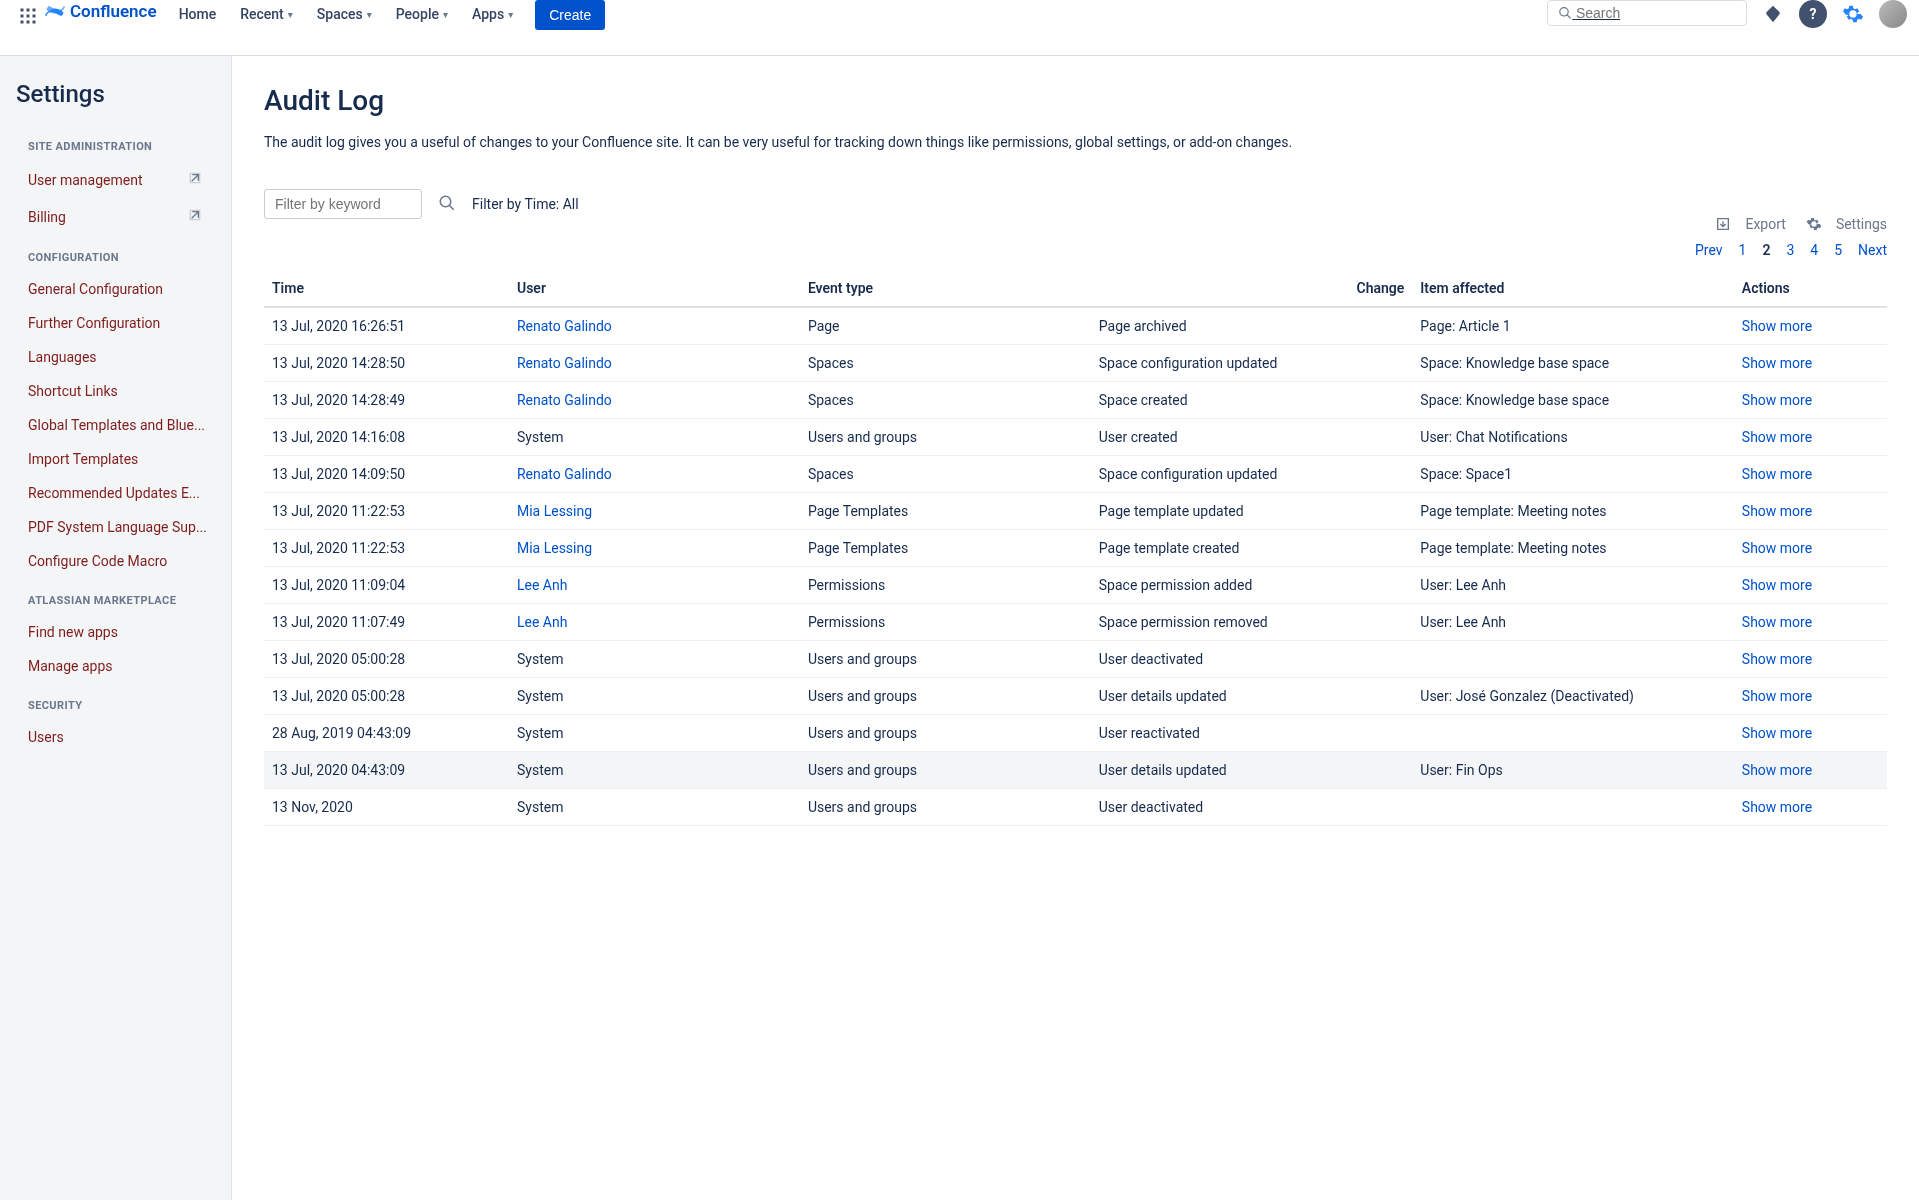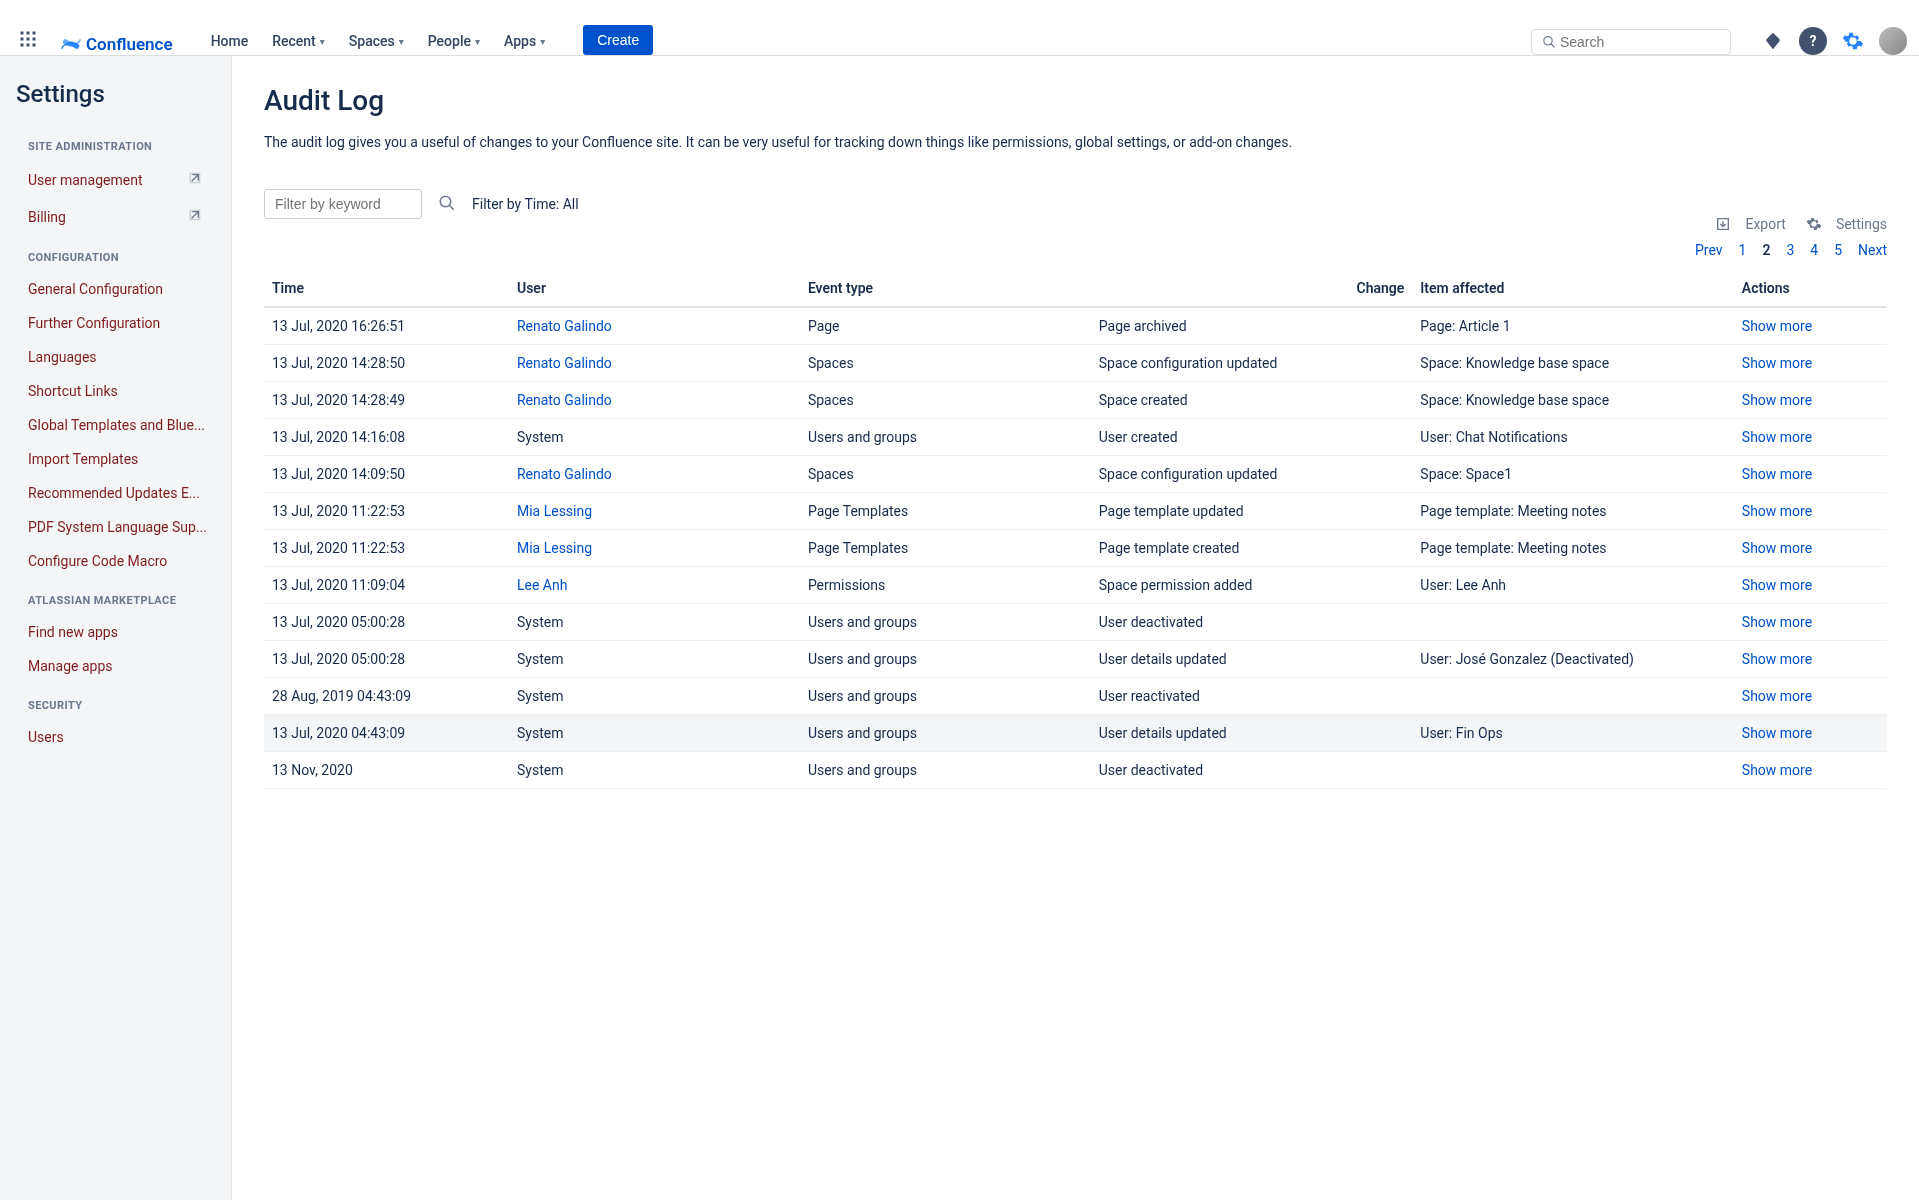--- a/index.html
+++ b/index.html
@@ -1,27 +1,27 @@
 <!DOCTYPE html>
 <html><head>
 <meta charset="utf-8">
 <style>
 * { box-sizing: border-box; margin: 0; padding: 0; }
 body { font-family: -apple-system, BlinkMacSystemFont, "Segoe UI", Roboto, sans-serif; font-size: 14px; color: #172B4D; background: #fff; }
 
 
-.topnav { height: 56px; border-bottom: 1px solid #ddd; display: flex; align-items: flex-end; padding: 0 12px; gap: 16px; }
+.topnav { height: 56px; border-bottom: 1px solid #ddd; display: flex; align-items: flex-start; padding: 0 12px; gap: 0; }
 .app-switch { width: 32px; height: 32px; display: flex; align-items: center; justify-content: center; border-radius: 3px; }
 .logo { display: flex; align-items: center; gap: 4px; color: #0052CC; font-weight: 600; font-size: 17px; margin-right: 12px; }
 .nav-items { display: flex; gap: 4px; }
 .nav-item { padding: 6px 10px; border-radius: 3px; cursor: pointer; display: flex; align-items: center; gap: 4px; color: #344563; font-weight: 500; }
 .chev { font-size: 10px; color: #6B778C; }
 .create-btn { background: #0052CC; color: #fff; border: none; padding: 7px 14px; border-radius: 3px; font-weight: 500; cursor: pointer; margin-left: 12px; font-size: 14px; }
 .spacer { flex: 1; }
-.search-box { display: flex; align-items: center; border: 1px solid #ddd; border-radius: 4px; padding: 4px 10px; width: 200px; background: #fff; }
+.search-box { display: flex; align-items: center; border: 1px solid #ddd; border-radius: 4px; padding: 4px 10px; width: 200px; background: #fff; text-decoration: underline; }
 .search-box input { border: none; outline: none; font-size: 14px; width: 100%; }
 .topicons { display: flex; align-items: center; gap: 12px; margin-left: 12px; }
 .topicon { width: 28px; height: 28px; display: flex; align-items: center; justify-content: center; cursor: pointer; border-radius: 50%; }
 .help-icon { background: #42526E; color: #fff; font-weight: 700; }
 .avatar { width: 28px; height: 28px; border-radius: 50%; background: linear-gradient(135deg,#bbb,#888); }
 
 
 .layout { display: flex; height: calc(100vh - 56px); }
 .sidebar { width: 232px; background: #f4f5f7; border-right: 1px solid #e3e3e3; padding: 16px 0; overflow-y: auto; }
 .sidebar h2 { font-size: 24px; font-weight: 500; padding: 8px 16px 16px; color: #172B4D; }
@@ -286,20 +286,28 @@
           </tr>
           <tr>
             <td>13 Jul, 2020   11:09:04</td>
             <td><span class="user-link">Lee Anh</span></td>
             <td>Permissions</td>
             <td>Space permission added</td>
             <td>User: Lee Anh</td>
             <td><span class="show-more">Show more</span></td>
           </tr>
           <tr>
+            <td>13 Jul, 2020   11:07:49</td>
+            <td><span class="user-link">Lee Anh</span></td>
+            <td>Permissions</td>
+            <td>Space permission removed</td>
+            <td>User: Lee Anh</td>
+            <td><span class="show-more">Show more</span></td>
+          </tr>
+          <tr>
             <td>13 Jul, 2020 05:00:28</td>
             <td>System</td>
             <td>Users and groups</td>
             <td>User deactivated</td>
             <td></td>
             <td><span class="show-more">Show more</span></td>
           </tr>
           <tr>
             <td>13 Jul, 2020 05:00:28</td>
             <td>System</td>

